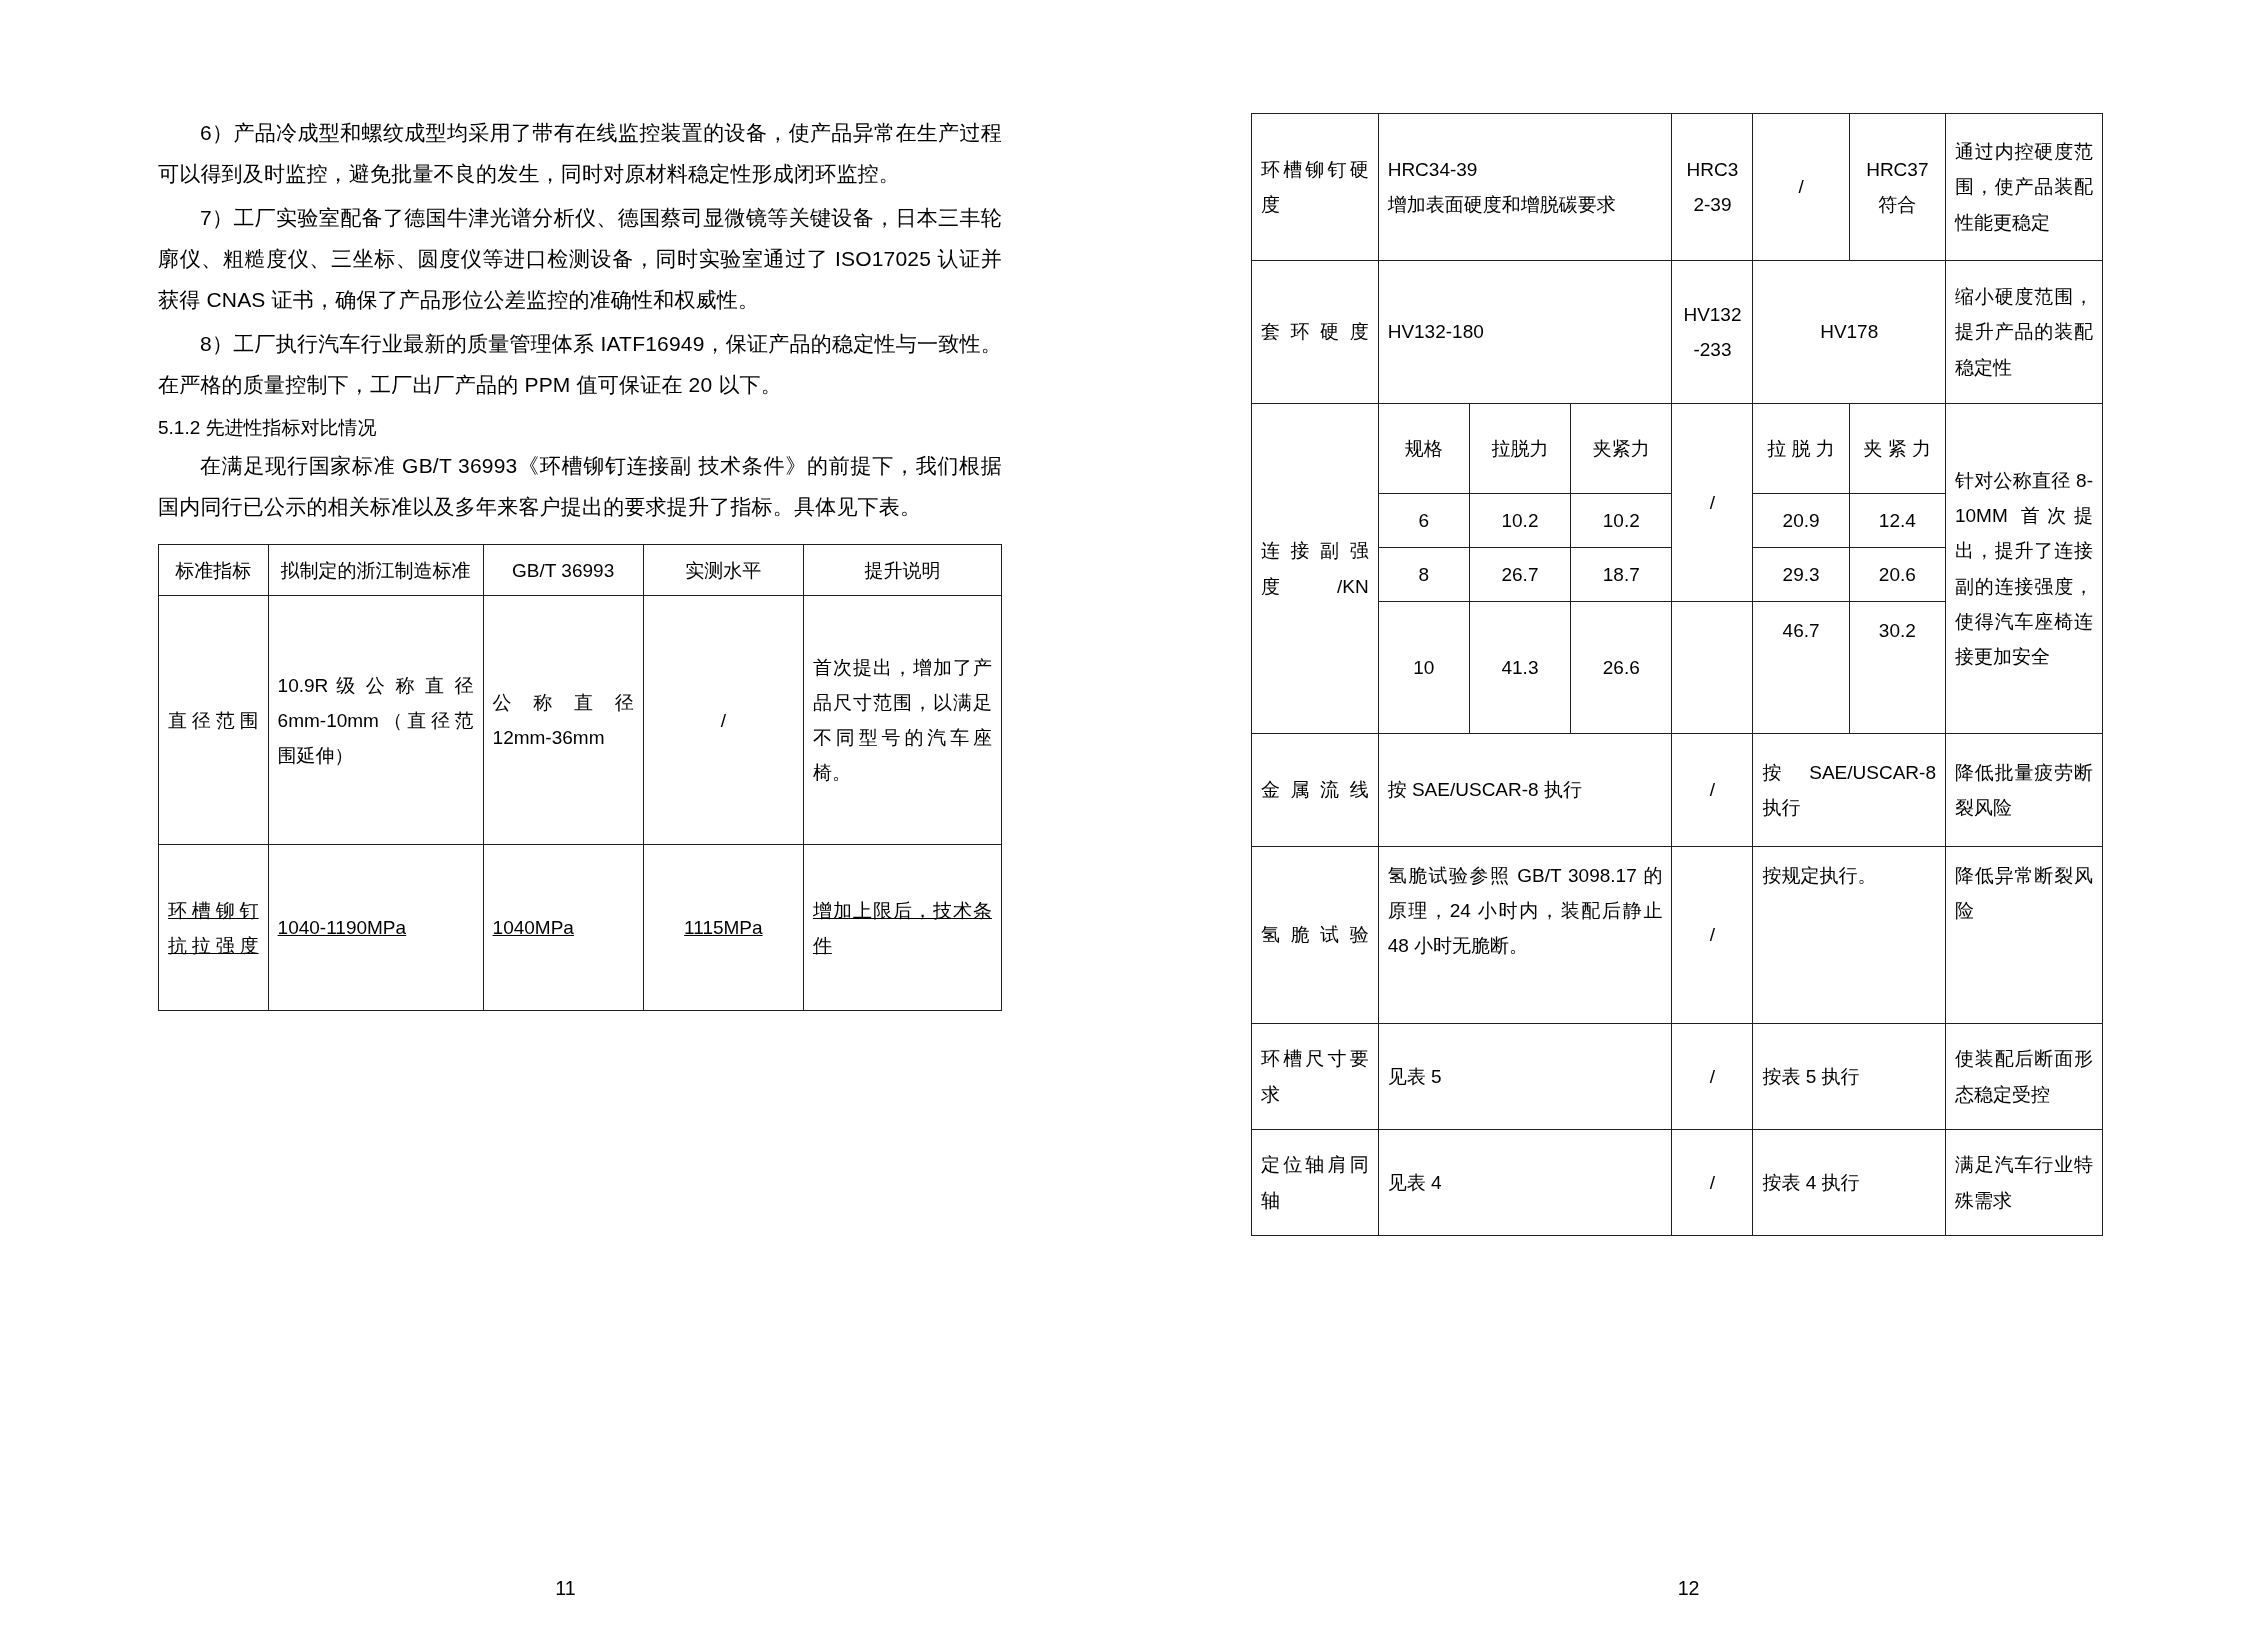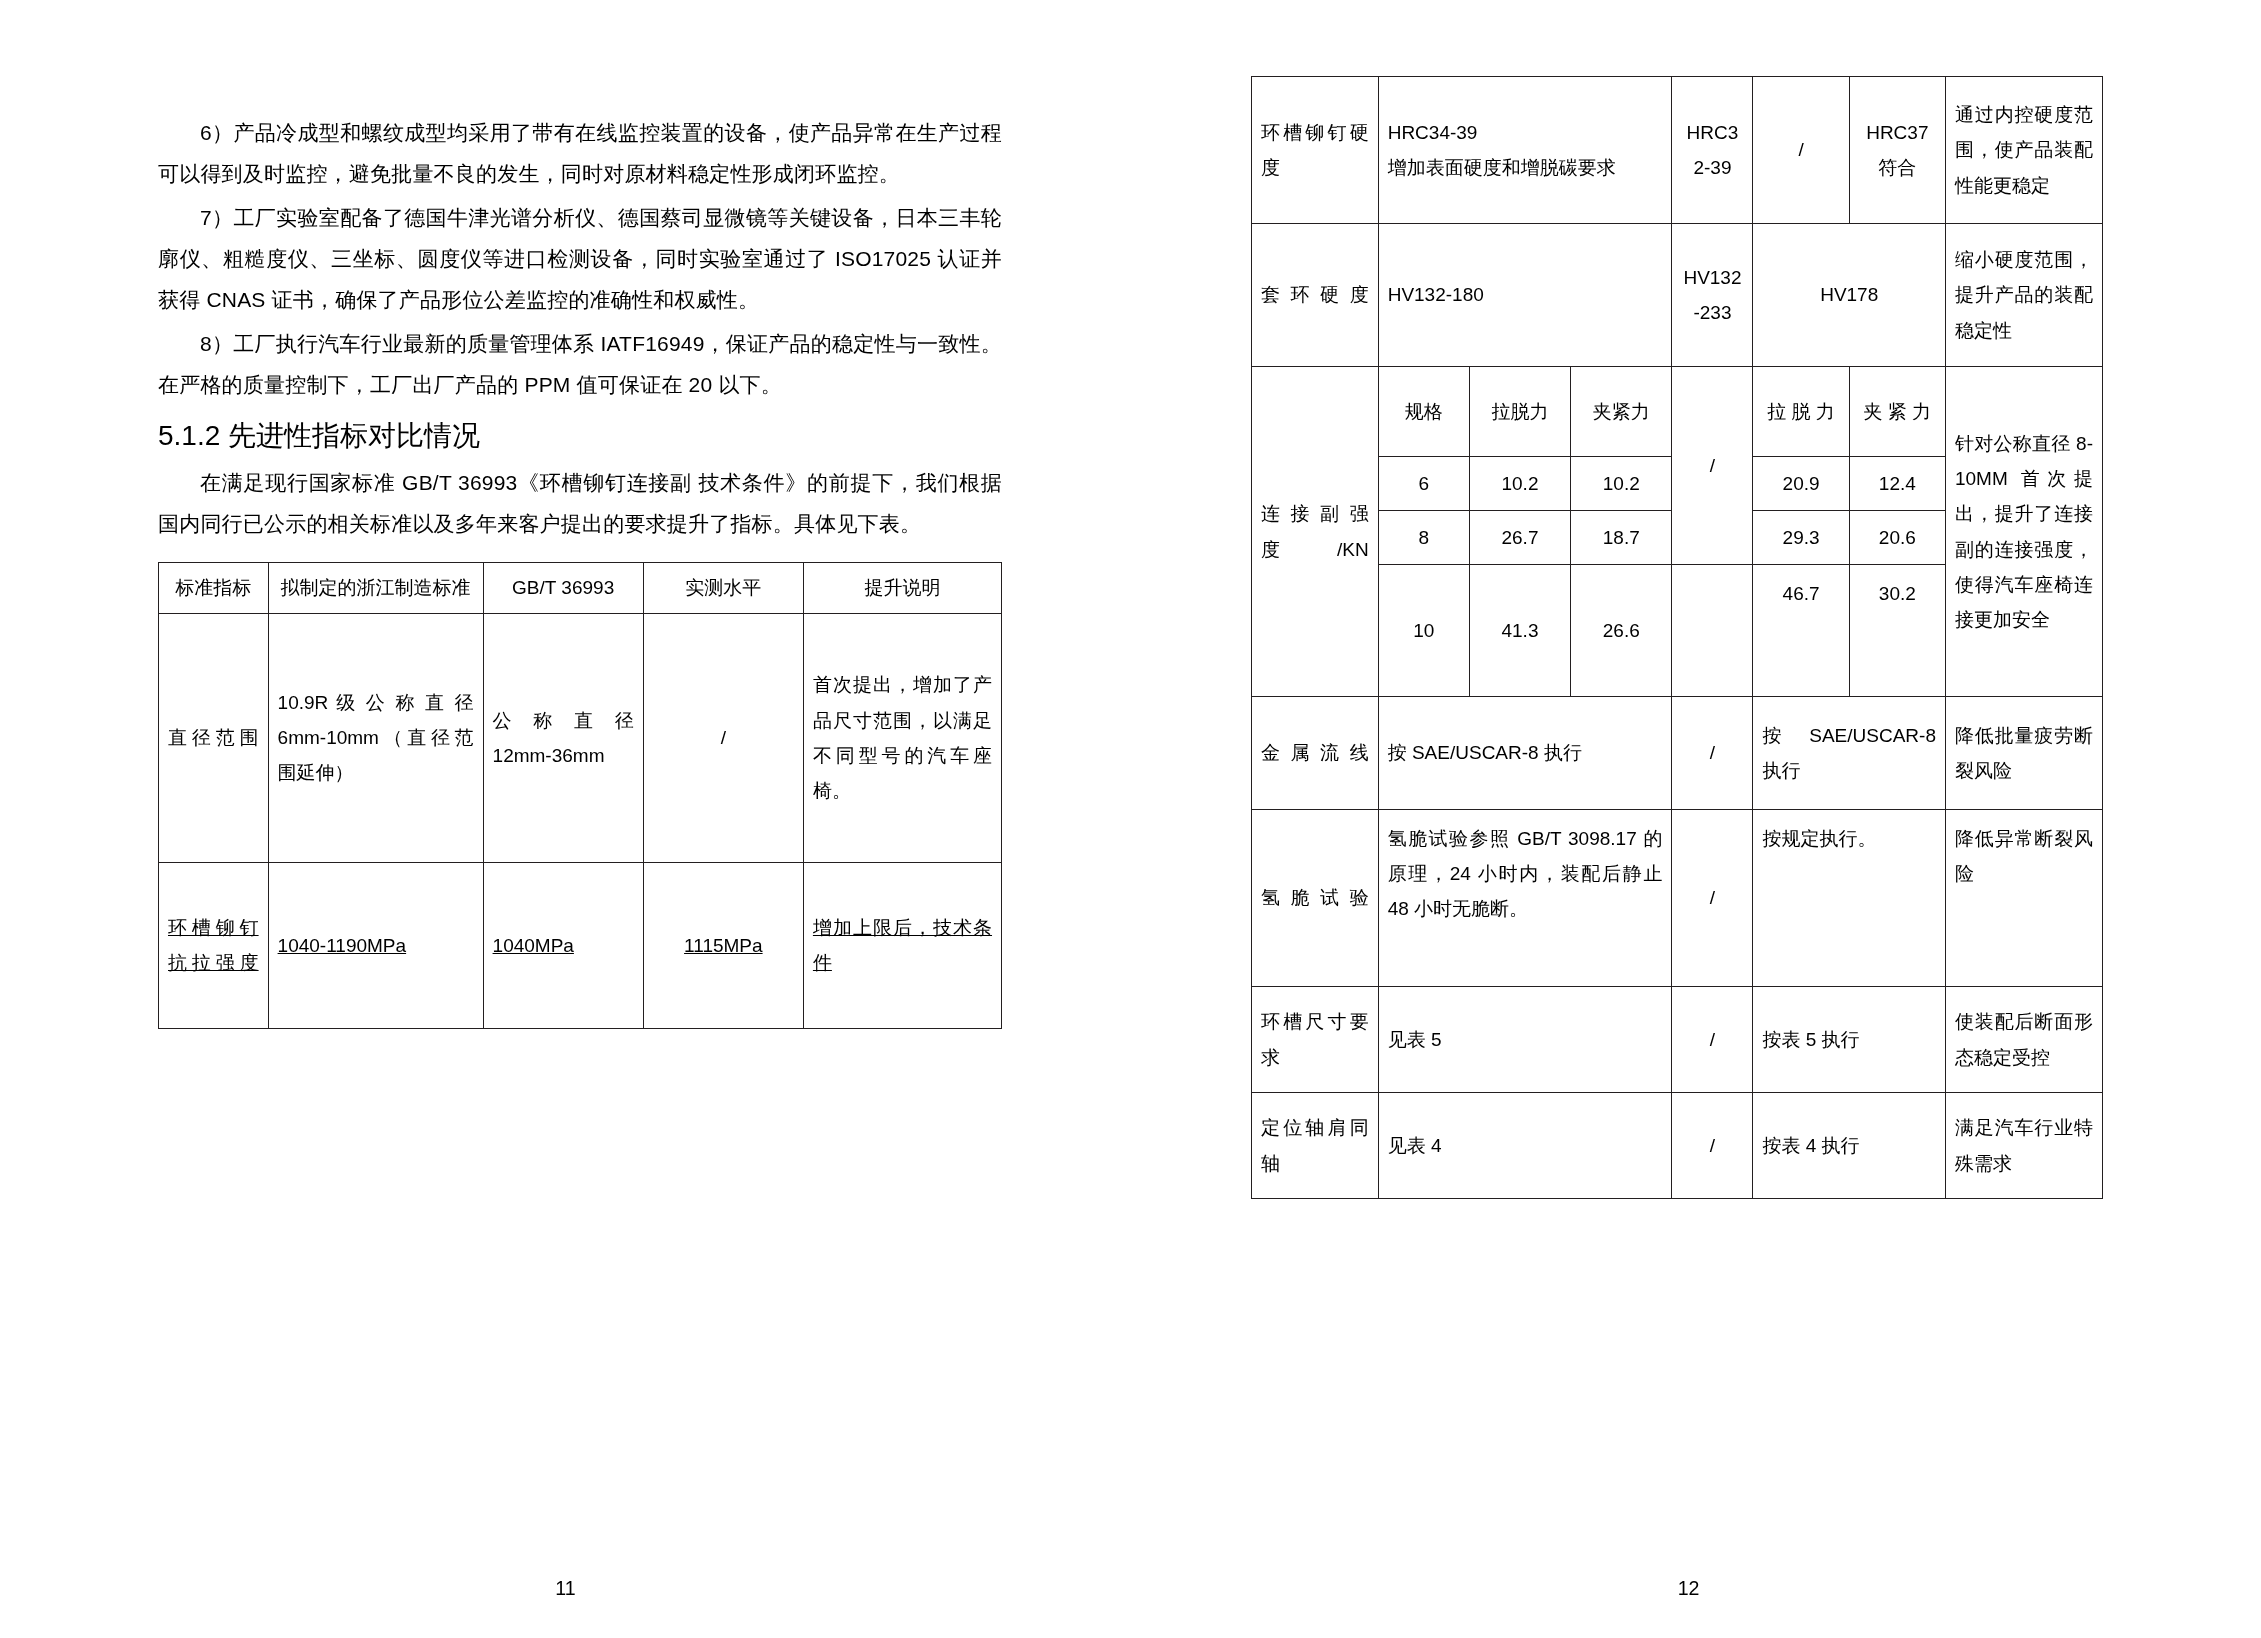--- a/index.html
+++ b/index.html
@@ -25,35 +25,35 @@
     position: relative;
     box-sizing: border-box;
     height: 1639px;
   }
   .page-left {
     width: 1131px;
     padding: 113px 121px 0 158px;
   }
   .page-right {
     width: 1131px;
-    padding: 76px 143px 0 128px;
+    padding: 113px 143px 0 128px;
   }
   .para {
     font-size: 21px;
     line-height: 1.95;
     text-align: justify;
     text-justify: inter-ideograph;
     margin: 0 0 3px 0;
     letter-spacing: 0.2px;
   }
   .para.indent {
     text-indent: 42px;
   }
   .section-head {
-    font-size: 28px;
+    font-size: 19px;
     line-height: 1.95;
     margin: 0;
     text-indent: 0;
   }
   table.doc-table {
     border-collapse: collapse;
     width: 100%;
     table-layout: fixed;
     margin-top: 16.6px;
   }

